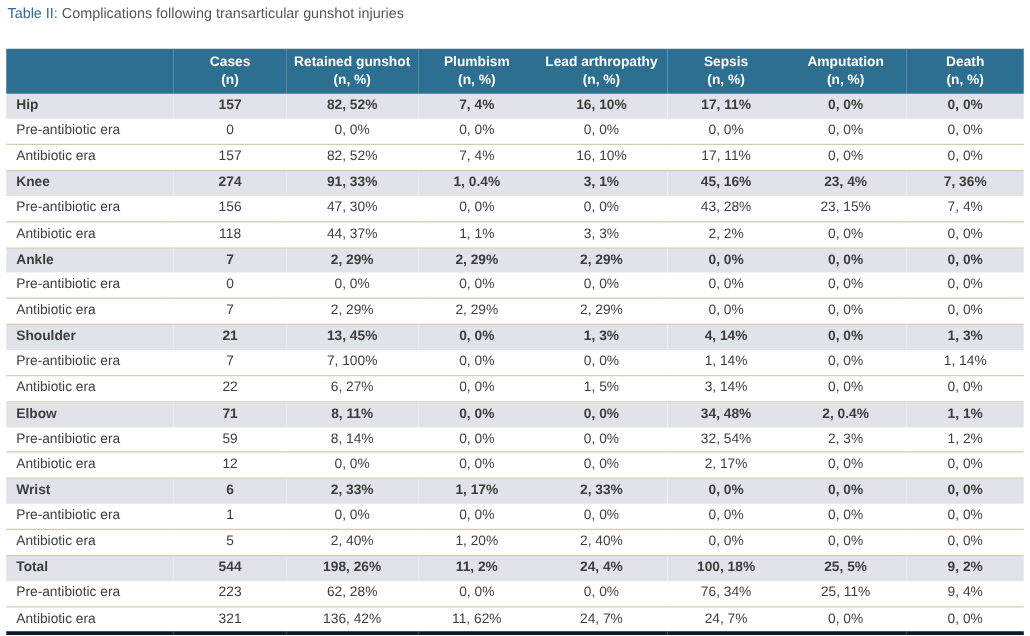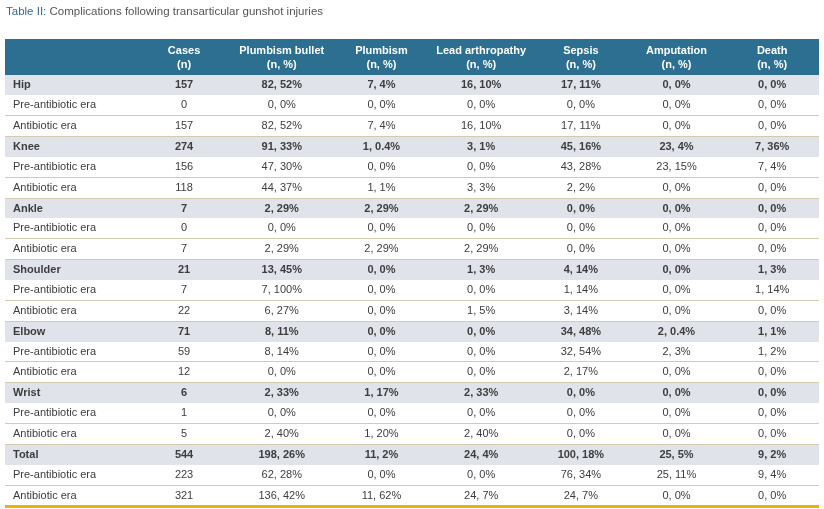--- a/index.html
+++ b/index.html
@@ -20,21 +20,21 @@
     margin: 2px 0 6px 1px;
     line-height: 1.2;
   }
   .table-title .title-prefix {
     color: #34689a;
   }
   table.data-table {
     border-collapse: collapse;
     width: 814px;
     table-layout: fixed;
-    border-bottom: 3px solid #eab308;
+    border-bottom: 3px solid #0f172a;
     margin-top: 20px;
   }
   thead th {
     background: #2c6f90;
     color: #ffffff;
     font-size: 11px;
     font-weight: bold;
     padding: 4px 2px;
     line-height: 1.3;
     vertical-align: middle;
@@ -88,21 +88,21 @@
       <tr>
           <th>
             <div></div>
             <div></div>
           </th>
           <th>
             <div>Cases</div>
             <div>(n)</div>
           </th>
           <th>
-            <div>Plumbism bullet</div>
+            <div>Retained gunshot</div>
             <div>(n, %)</div>
           </th>
           <th>
             <div>Plumbism</div>
             <div>(n, %)</div>
           </th>
           <th>
             <div>Lead arthropathy</div>
             <div>(n, %)</div>
           </th>

